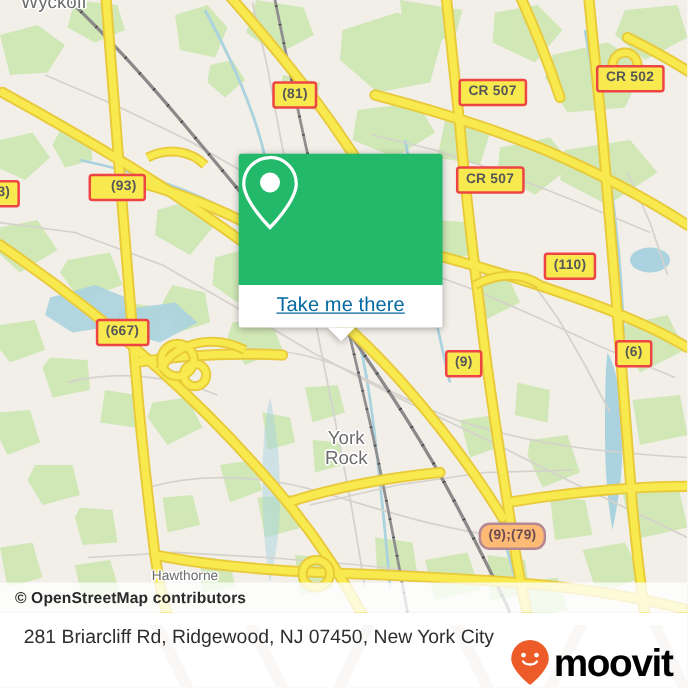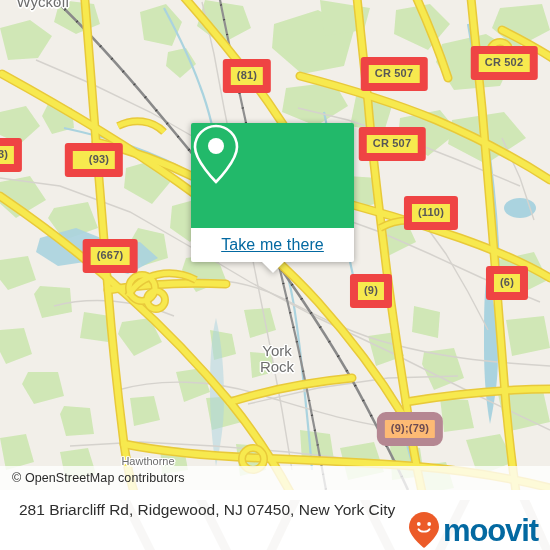--- a/index.html
+++ b/index.html
@@ -14,21 +14,21 @@
   #map{
     position:absolute;left:0;top:0;width:550px;height:490px;
     background:#f2efe9;overflow:hidden;
   }
   #map svg{position:absolute;left:0;top:0;}
 
   
   .shield{
     position:absolute;
     background:#f7e94e;
-    border:8px solid #ef4444;
+    border:2px solid #ef4444;
     border-radius:3px;
     color:#575757;
     font-size:11px;
     font-weight:bold;
     line-height:1;
     padding:3px 6px 4px 6px;
     white-space:nowrap;
     letter-spacing:.2px;
     transform:translate(-50%,-50%);
     font-family:"Liberation Sans", sans-serif;
@@ -83,21 +83,21 @@
     width:0;height:0;
     border-left:11px solid transparent;
     border-right:11px solid transparent;
     border-top:11px solid #ffffff;
   }
 
   
   #attribution{
     position:absolute;left:0;bottom:0;width:550px;height:24px;
     background:rgba(255,255,255,.78);
-    display:flex;align-items:center;
+    display:flex;align-items:center;font-weight:bold;
   }
   #attribution-text{
     color:#2a2a2a;font-size:12.5px;padding-left:12px;letter-spacing:.1px;
   }
 
   
   #footer{
     position:absolute;left:0;top:500px;width:550px;height:60px;
     background:#ffffff;overflow:hidden;
     display:flex;align-items:flex-start;
@@ -109,21 +109,21 @@
     position:relative;
     color:#2e2e2e;font-size:15.5px;line-height:1.32;
     padding-left:19px;width:400px;box-sizing:border-box;
     z-index:2;
   }
   #brand{
     position:absolute;right:12px;top:50%;transform:translateY(-50%);
     display:flex;align-items:center;gap:3px;z-index:2;
   }
   #brand-wordmark{
-    color:#0369a1;font-size:31px;font-weight:bold;letter-spacing:-1.1px;
+    color:#000000;font-size:31px;font-weight:bold;letter-spacing:-1.1px;
     line-height:1;
   }
 </style>
 </head>
 <body>
 
 <div id="app">
 
   <div id="map">
 
@@ -296,28 +296,28 @@
           <path d="M380 228 C398 218 418 218 432 228"></path>
         </g>
       </g>
     </svg>
 
     <div class="place" style="left:43px;top:2px;">Wyckoff</div>
     <div class="place" style="left:277px;top:359px;">York
 Rock</div>
     <div class="place sm" style="left:148px;top:462px;">Hawthorne</div>
 
-    <div class="shield" style="left:94px;top:160px;padding-left:16px;">(93)</div>
-    <div class="shield" style="left:247px;top:76px;">(81)</div>
+    <div class="shield" style="left:94px;top:150px;padding-left:16px;">(93)</div>
+    <div class="shield" style="left:236px;top:76px;">(81)</div>
     <div class="shield" style="left:3px;top:155px;">3)</div>
     <div class="shield" style="left:394px;top:74px;">CR 507</div>
     <div class="shield" style="left:504px;top:63px;">CR 502</div>
     <div class="shield" style="left:392px;top:144px;">CR 507</div>
-    <div class="shield" style="left:431px;top:213px;">(110)</div>
-    <div class="shield" style="left:98px;top:256px;margin-left:12px;">(667)</div>
+    <div class="shield" style="left:456px;top:213px;">(110)</div>
+    <div class="shield" style="left:98px;top:266px;">(667)</div>
     <div class="shield" style="left:371px;top:291px;">(9)</div>
     <div class="shield" style="left:507px;top:283px;">(6)</div>
     <div class="shield pink" style="left:410px;top:429px;">(9);(79)</div>
 
     <div id="callout">
       <div id="callout-top">
         <svg width="50" height="62" viewBox="0 0 50 62">
           <path d="M25 3 C13.4 3 4 12.4 4 24 C4 38 25 59 25 59 C25 59 46 38 46 24 C46 12.4 36.6 3 25 3 Z" fill="none" stroke="#ffffff" stroke-width="2.6"></path>
           <circle cx="25" cy="23" r="8" fill="#ffffff"></circle>
         </svg>

